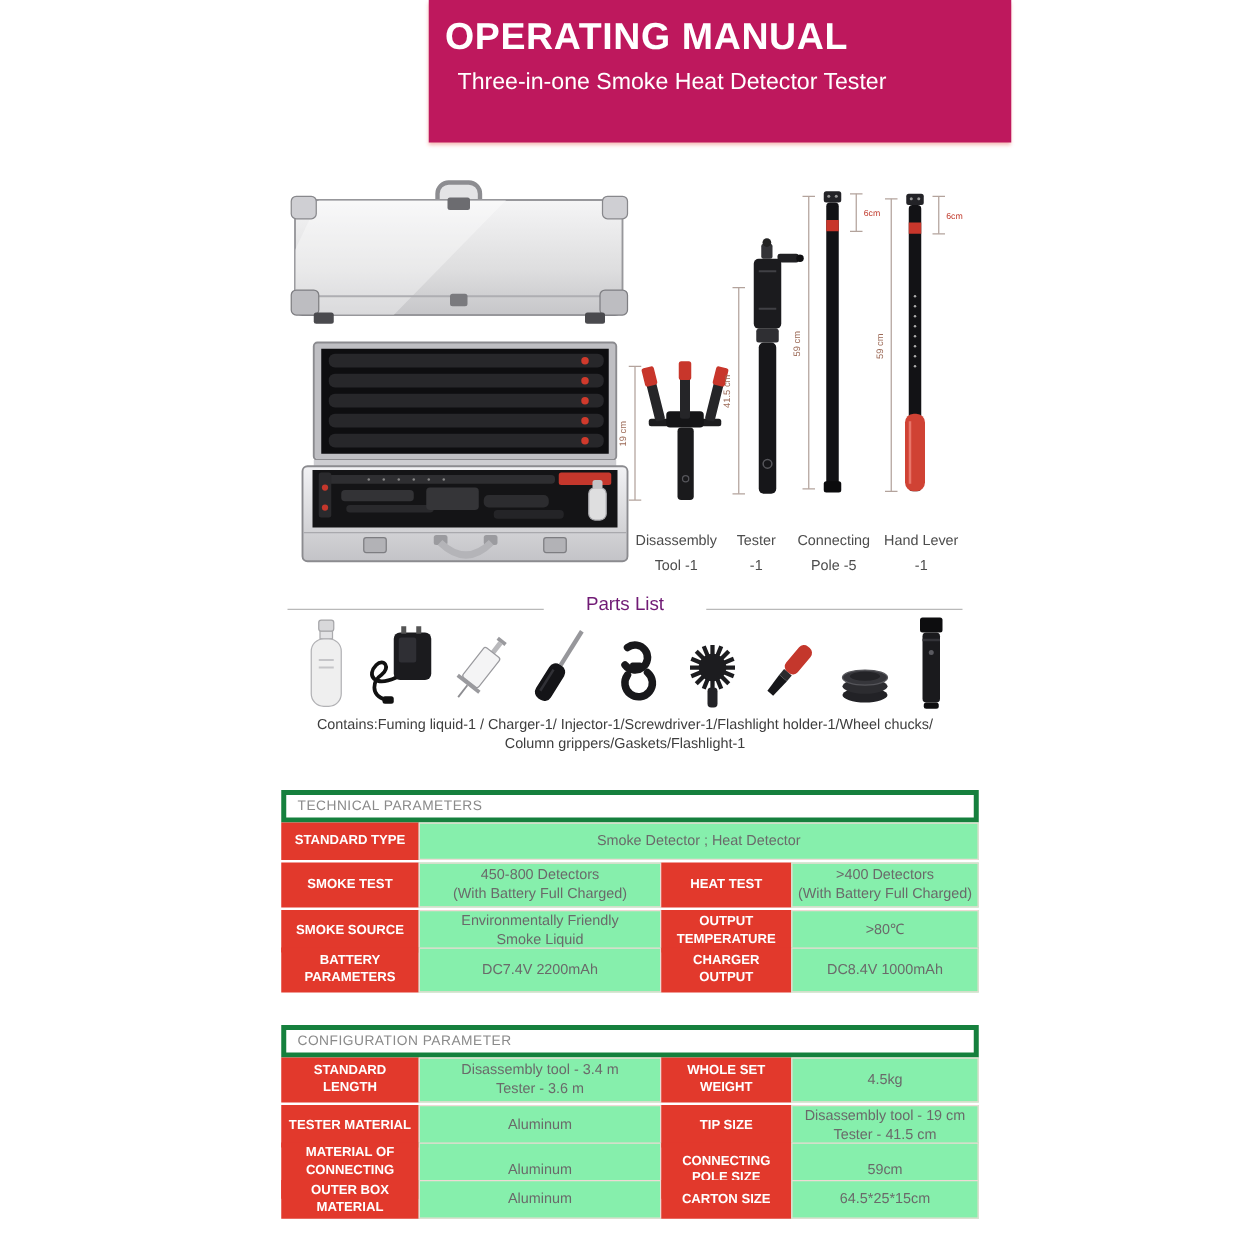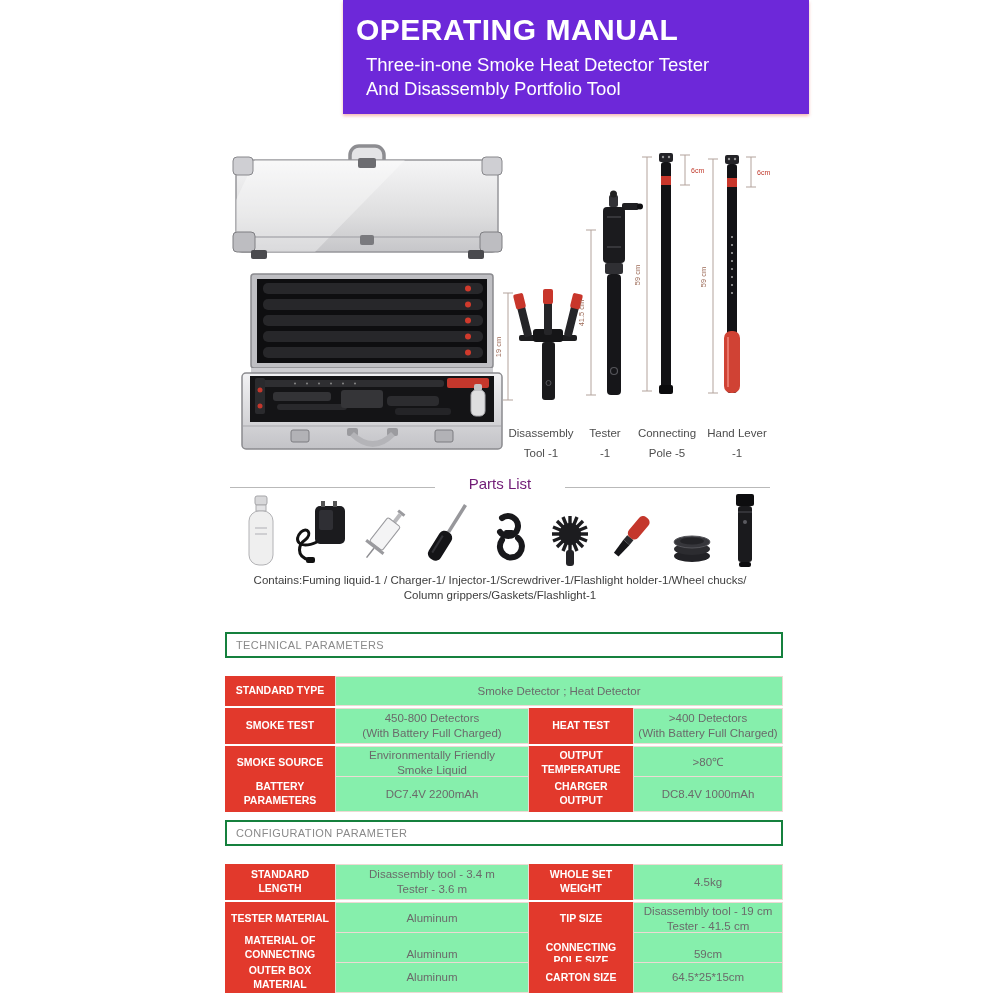--- a/index.html
+++ b/index.html
@@ -1,50 +1,49 @@
 <!DOCTYPE html>
 <html><head>
 <meta charset="utf-8">
 <style>
   * { margin:0; padding:0; box-sizing:border-box; }
   html,body { width:1000px; height:1000px; background:#fff; font-family:"Liberation Sans", sans-serif; position:relative; overflow:hidden; }
   .abs { position:absolute; }
 
   
-  .banner { left:343px; top:0; width:466px; height:114px; background:#6d28d9; box-shadow:0 2px 3px rgba(226,58,44,.35); }
+  .banner { left:343px; top:0; width:466px; height:114px; background:#be185d; box-shadow:0 2px 3px rgba(226,58,44,.35); }
   .banner h1 { color:#fff; font-size:30px; font-weight:bold; margin:13px 0 6px 13px; letter-spacing:.5px; }
   .banner .sub { color:#fff; font-size:18.5px; line-height:24px; margin-left:23px; }
 
   
   .tool-label { top:423px; width:84px; text-align:center; color:#4d4d4d; font-size:11.5px; line-height:20px; }
 
   
   .parts-title { top:475px; left:440px; width:120px; text-align:center; color:#701a75; font-size:15px; }
   .pl-line { top:487px; height:1px; background:#b9b9b9; width:205px; }
   .parts-row { left:240px; top:492px; width:522px; height:78px; display:flex; justify-content:space-between; align-items:flex-end; }
   .parts-caption { top:573px; left:230px; width:540px; text-align:center; color:#3d3d3d; font-size:11.5px; line-height:15px; }
 
   
   .tbl { left:225px; width:558px; }
-  .tbl-header { height:26px; border:2px solid #15803d; background:#fff; color:#8a8a8a; font-size:11px; letter-spacing:.4px; display:flex; align-items:center; padding-left:9px; margin-bottom:18px; }
+  .tbl-header { height:26px; border:4px solid #15803d; background:#fff; color:#8a8a8a; font-size:11px; letter-spacing:.4px; display:flex; align-items:center; padding-left:9px; margin-bottom:0; }
   .trow { display:grid; grid-template-columns:110px 194px 104px 150px; margin-bottom:2px; }
   .trow.span { grid-template-columns:110px 448px; }.h28{height:28px}.h30{height:30px}.h34{height:28px}.h36{height:36px}
   .lbl { background:#e2392c; color:#fff; font-weight:bold; font-size:10.5px; line-height:1.3; display:flex; align-items:center; justify-content:center; text-align:center; padding:2px 5px; }
   .val { background:#86efac; border:1px solid #eddad4; color:#6a6a6a; font-size:11.5px; line-height:1.3; display:flex; flex-direction:column; align-items:center; justify-content:center; text-align:center; padding:1px 4px; }
   .val span { display:block; }
 
   svg text { font-family:"Liberation Sans", sans-serif; }
 </style>
 </head>
 <body>
 
 <div class="abs banner">
   <h1>OPERATING MANUAL</h1>
   <div class="sub">Three-in-one Smoke Heat Detector Tester</div>
-  <div class="sub">And Disassembly Portfolio Tool</div>
 </div>
 
 <svg class="abs" style="left:225px;top:140px;" width="285" height="125" viewBox="0 0 285 125">
   <defs>
     <linearGradient id="caseg" x1="0" y1="0" x2="0" y2="1">
       <stop offset="0" stop-color="#f5f5f6"></stop>
         <stop offset=".6" stop-color="#dededf"></stop>
         <stop offset="1" stop-color="#c6c6c9"></stop>
     </linearGradient>
   </defs>

